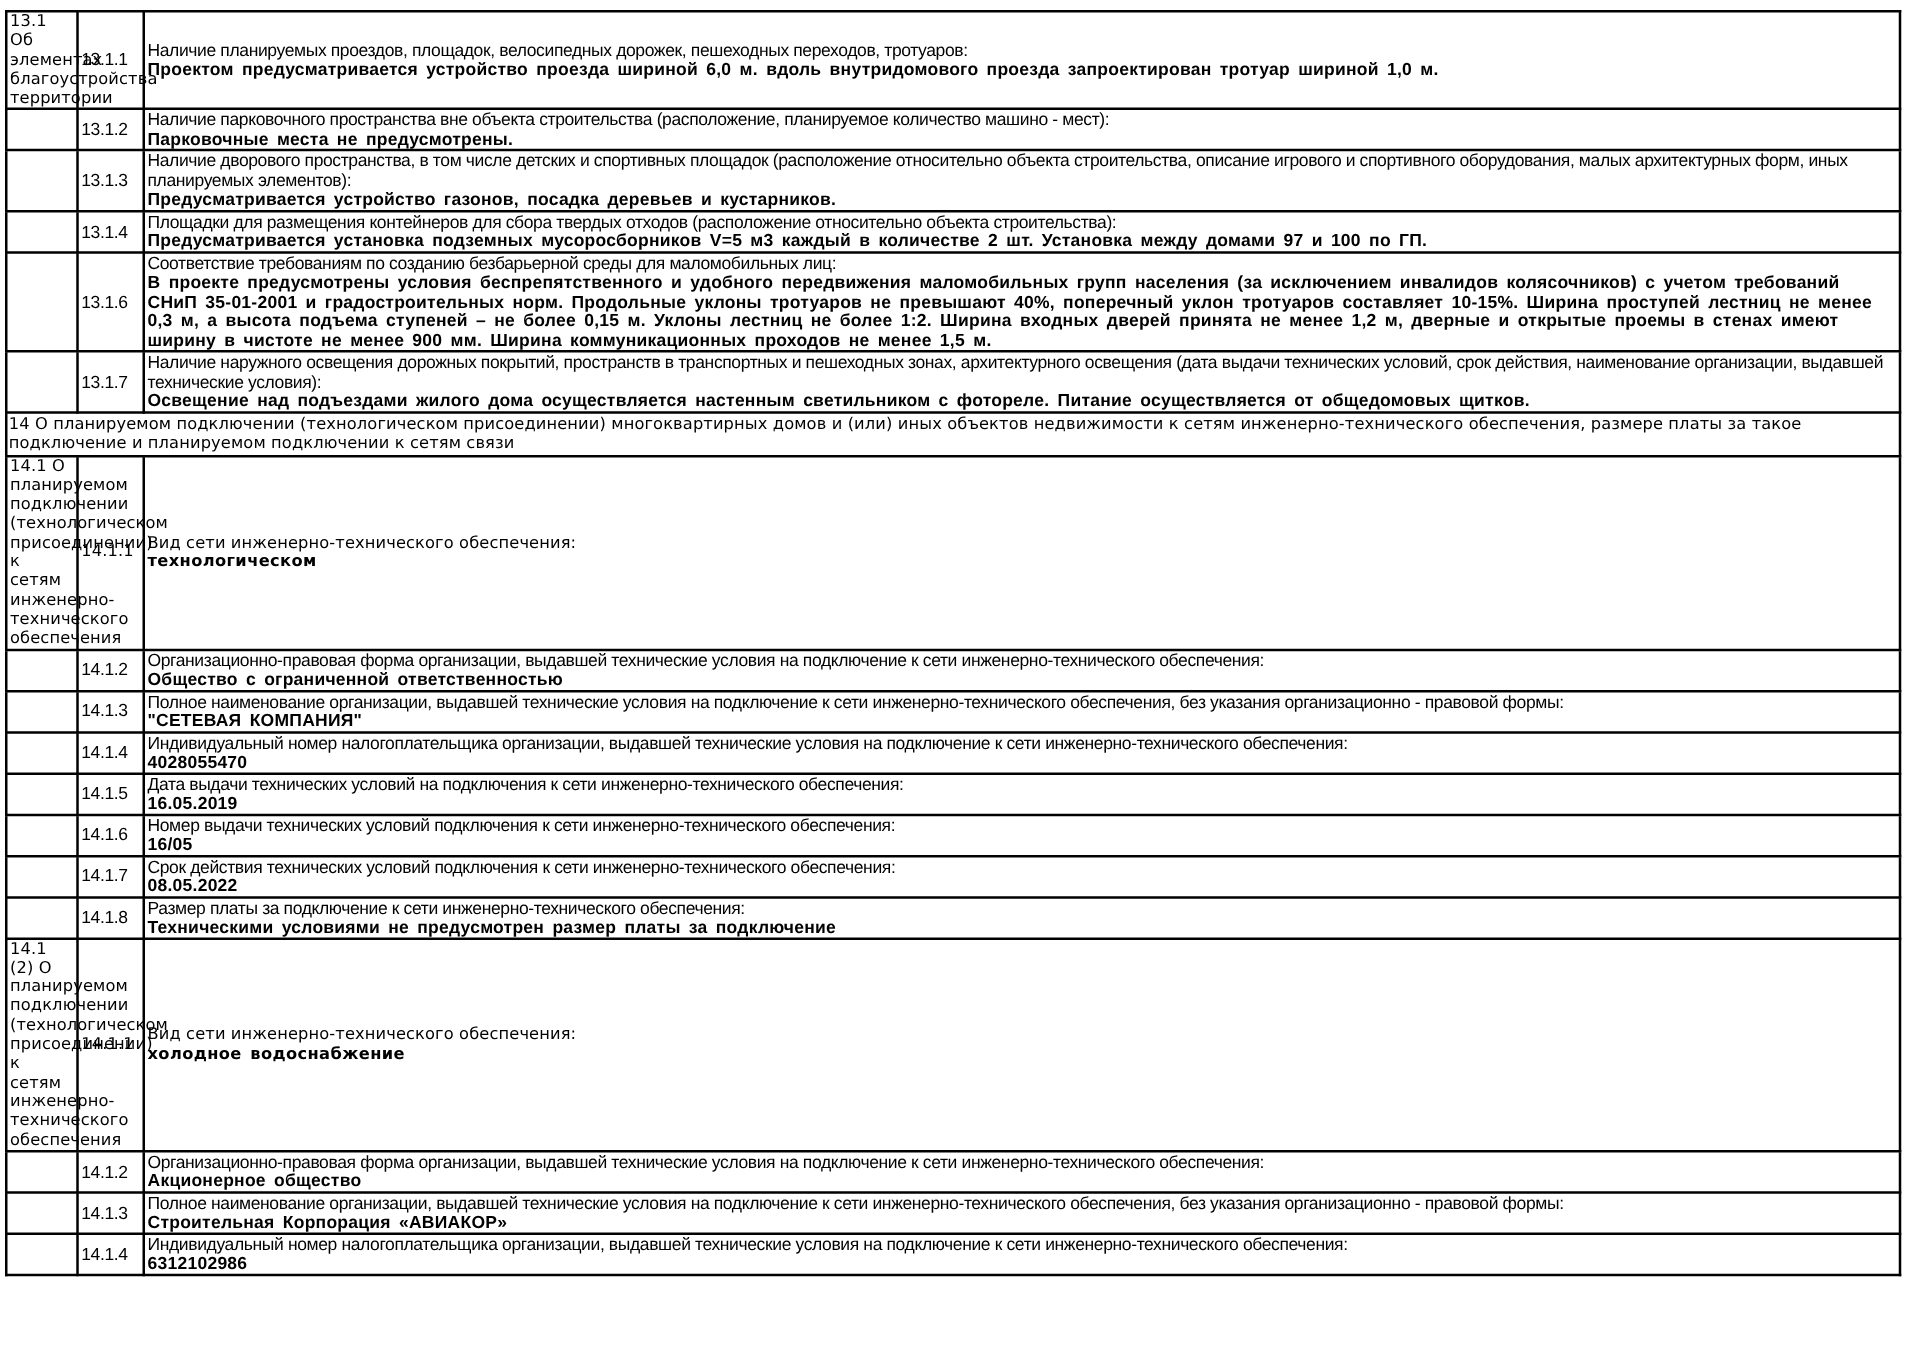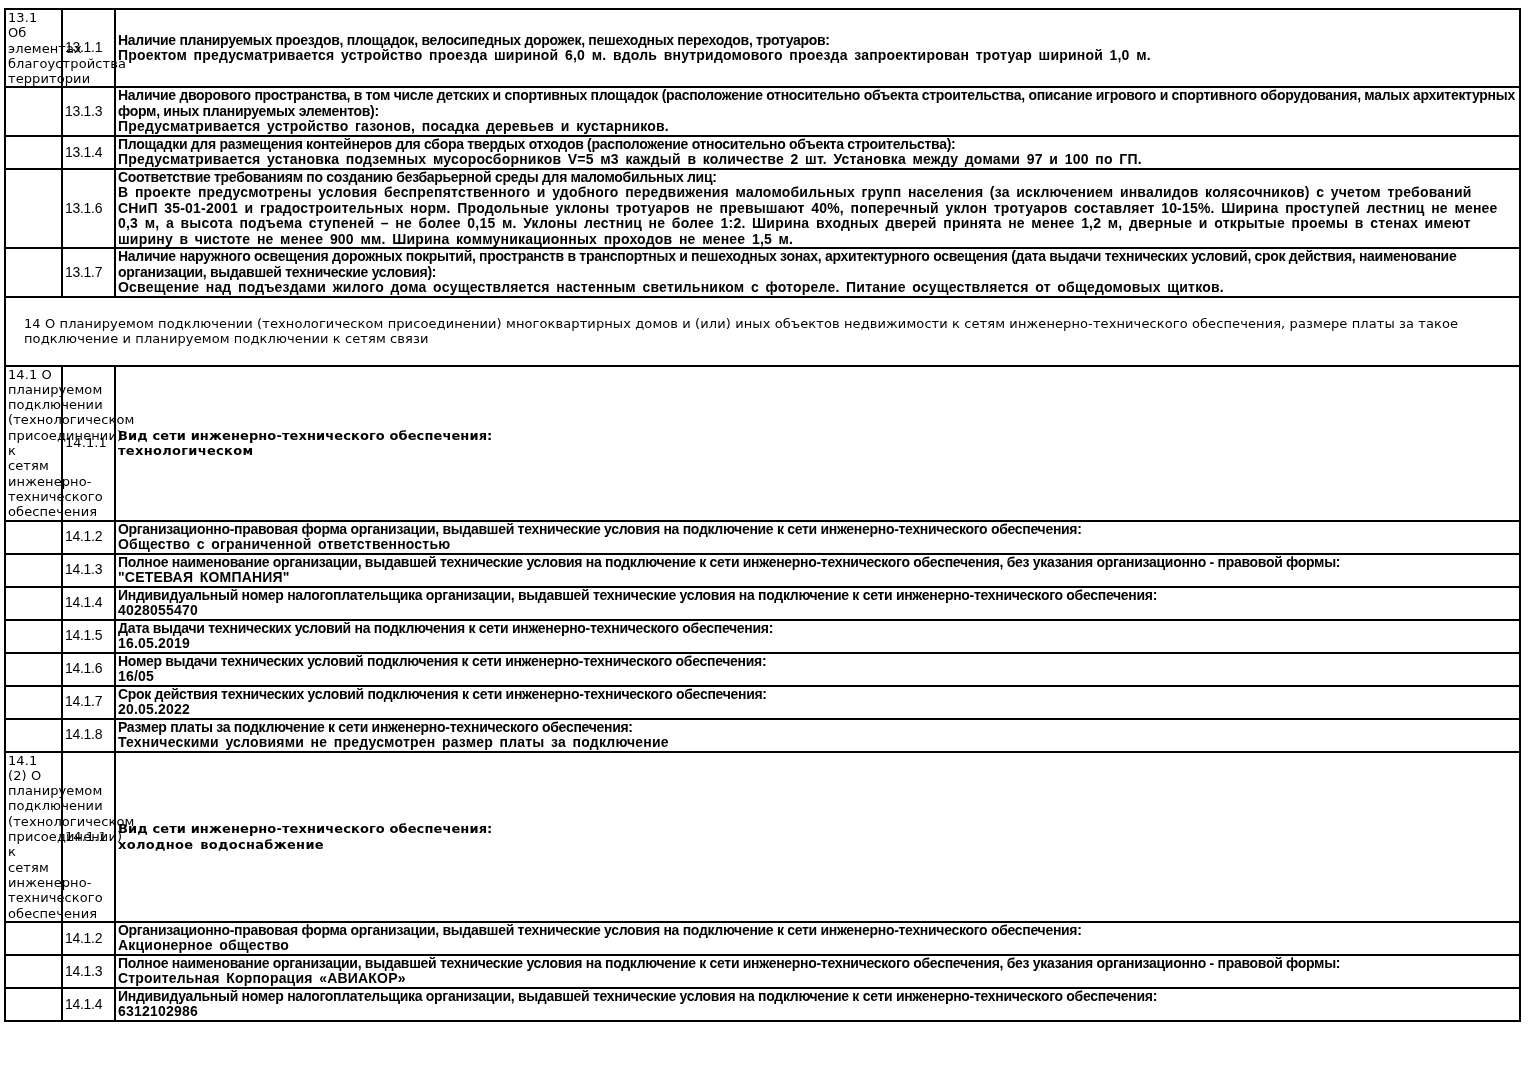--- a/index.html
+++ b/index.html
@@ -31,31 +31,31 @@
     vertical-align: top;
     padding: 0 3px 0 2px;
     font-family: "DejaVu Sans", sans-serif;
     font-size: 13px;
     letter-spacing: 0.1px;
     line-height: 15.3px;
     word-spacing: 0;
   }
   td.num { padding-left: 2px; white-space: nowrap; border-radius: 11px; }
   td.content { padding: 0 2px; }
-  .label { font-weight: bold; }
+  .label { font-weight: normal; }
   .value { font-weight: bold; letter-spacing: 0.2px; word-spacing: 2.5px; }
   
   tr.wide td.num, tr.wide td.content, td.section-header {
     font-family: "DejaVu Sans", sans-serif;
     font-size: 13px;
     letter-spacing: 0.1px;
     line-height: 15.3px;
   }
   tr.wide .value { letter-spacing: 0.3px; word-spacing: 2px; }
-  td.section-header { vertical-align: top; padding: 18px; margin-left: 11px; }
+  td.section-header { vertical-align: top; padding: 1px; margin-left: 11px; }
   col.c-sec { width: 57px; }
   col.c-num { width: 53px; }
 </style>
 </head>
 <body>
 
 <table class="doc">
   <colgroup>
       <col class="c-sec">
       <col class="c-num">
@@ -65,20 +65,28 @@
 
     <tr style="height:76px;">
       <td class="sec">13.1 Об элементах благоустройства территории</td>
       <td class="num">13.1.1</td>
       <td class="content">
         <div class="label">Наличие планируемых проездов, площадок, велосипедных дорожек, пешеходных переходов, тротуаров:</div>
         <div class="value">Проектом предусматривается устройство проезда шириной 6,0 м. вдоль внутридомового проезда запроектирован тротуар шириной 1,0 м.</div>
       </td>
     </tr>
 
+    <tr>
+      <td class="sec"></td>
+      <td class="num">13.1.2</td>
+      <td class="content">
+        <div class="label">Наличие парковочного пространства вне объекта строительства (расположение, планируемое количество машино - мест):</div>
+        <div class="value">Парковочные места не предусмотрены.</div>
+      </td>
+    </tr>
 
     <tr>
       <td class="sec"></td>
       <td class="num">13.1.3</td>
       <td class="content">
         <div class="label">Наличие дворового пространства, в том числе детских и спортивных площадок (расположение относительно объекта строительства, описание игрового и спортивного оборудования, малых архитектурных форм, иных планируемых элементов):</div>
         <div class="value">Предусматривается устройство газонов, посадка деревьев и кустарников.</div>
       </td>
     </tr>
 
@@ -167,21 +175,21 @@
         <div class="label">Номер выдачи технических условий подключения к сети инженерно-технического обеспечения:</div>
         <div class="value">16/05</div>
       </td>
     </tr>
 
     <tr>
       <td class="sec"></td>
       <td class="num">14.1.7</td>
       <td class="content">
         <div class="label">Срок действия технических условий подключения к сети инженерно-технического обеспечения:</div>
-        <div class="value">20.05.2022</div>
+        <div class="value">08.05.2022</div>
       </td>
     </tr>
 
     <tr>
       <td class="sec"></td>
       <td class="num">14.1.8</td>
       <td class="content">
         <div class="label">Размер платы за подключение к сети инженерно-технического обеспечения:</div>
         <div class="value">Техническими условиями не предусмотрен размер платы за подключение</div>
       </td>

